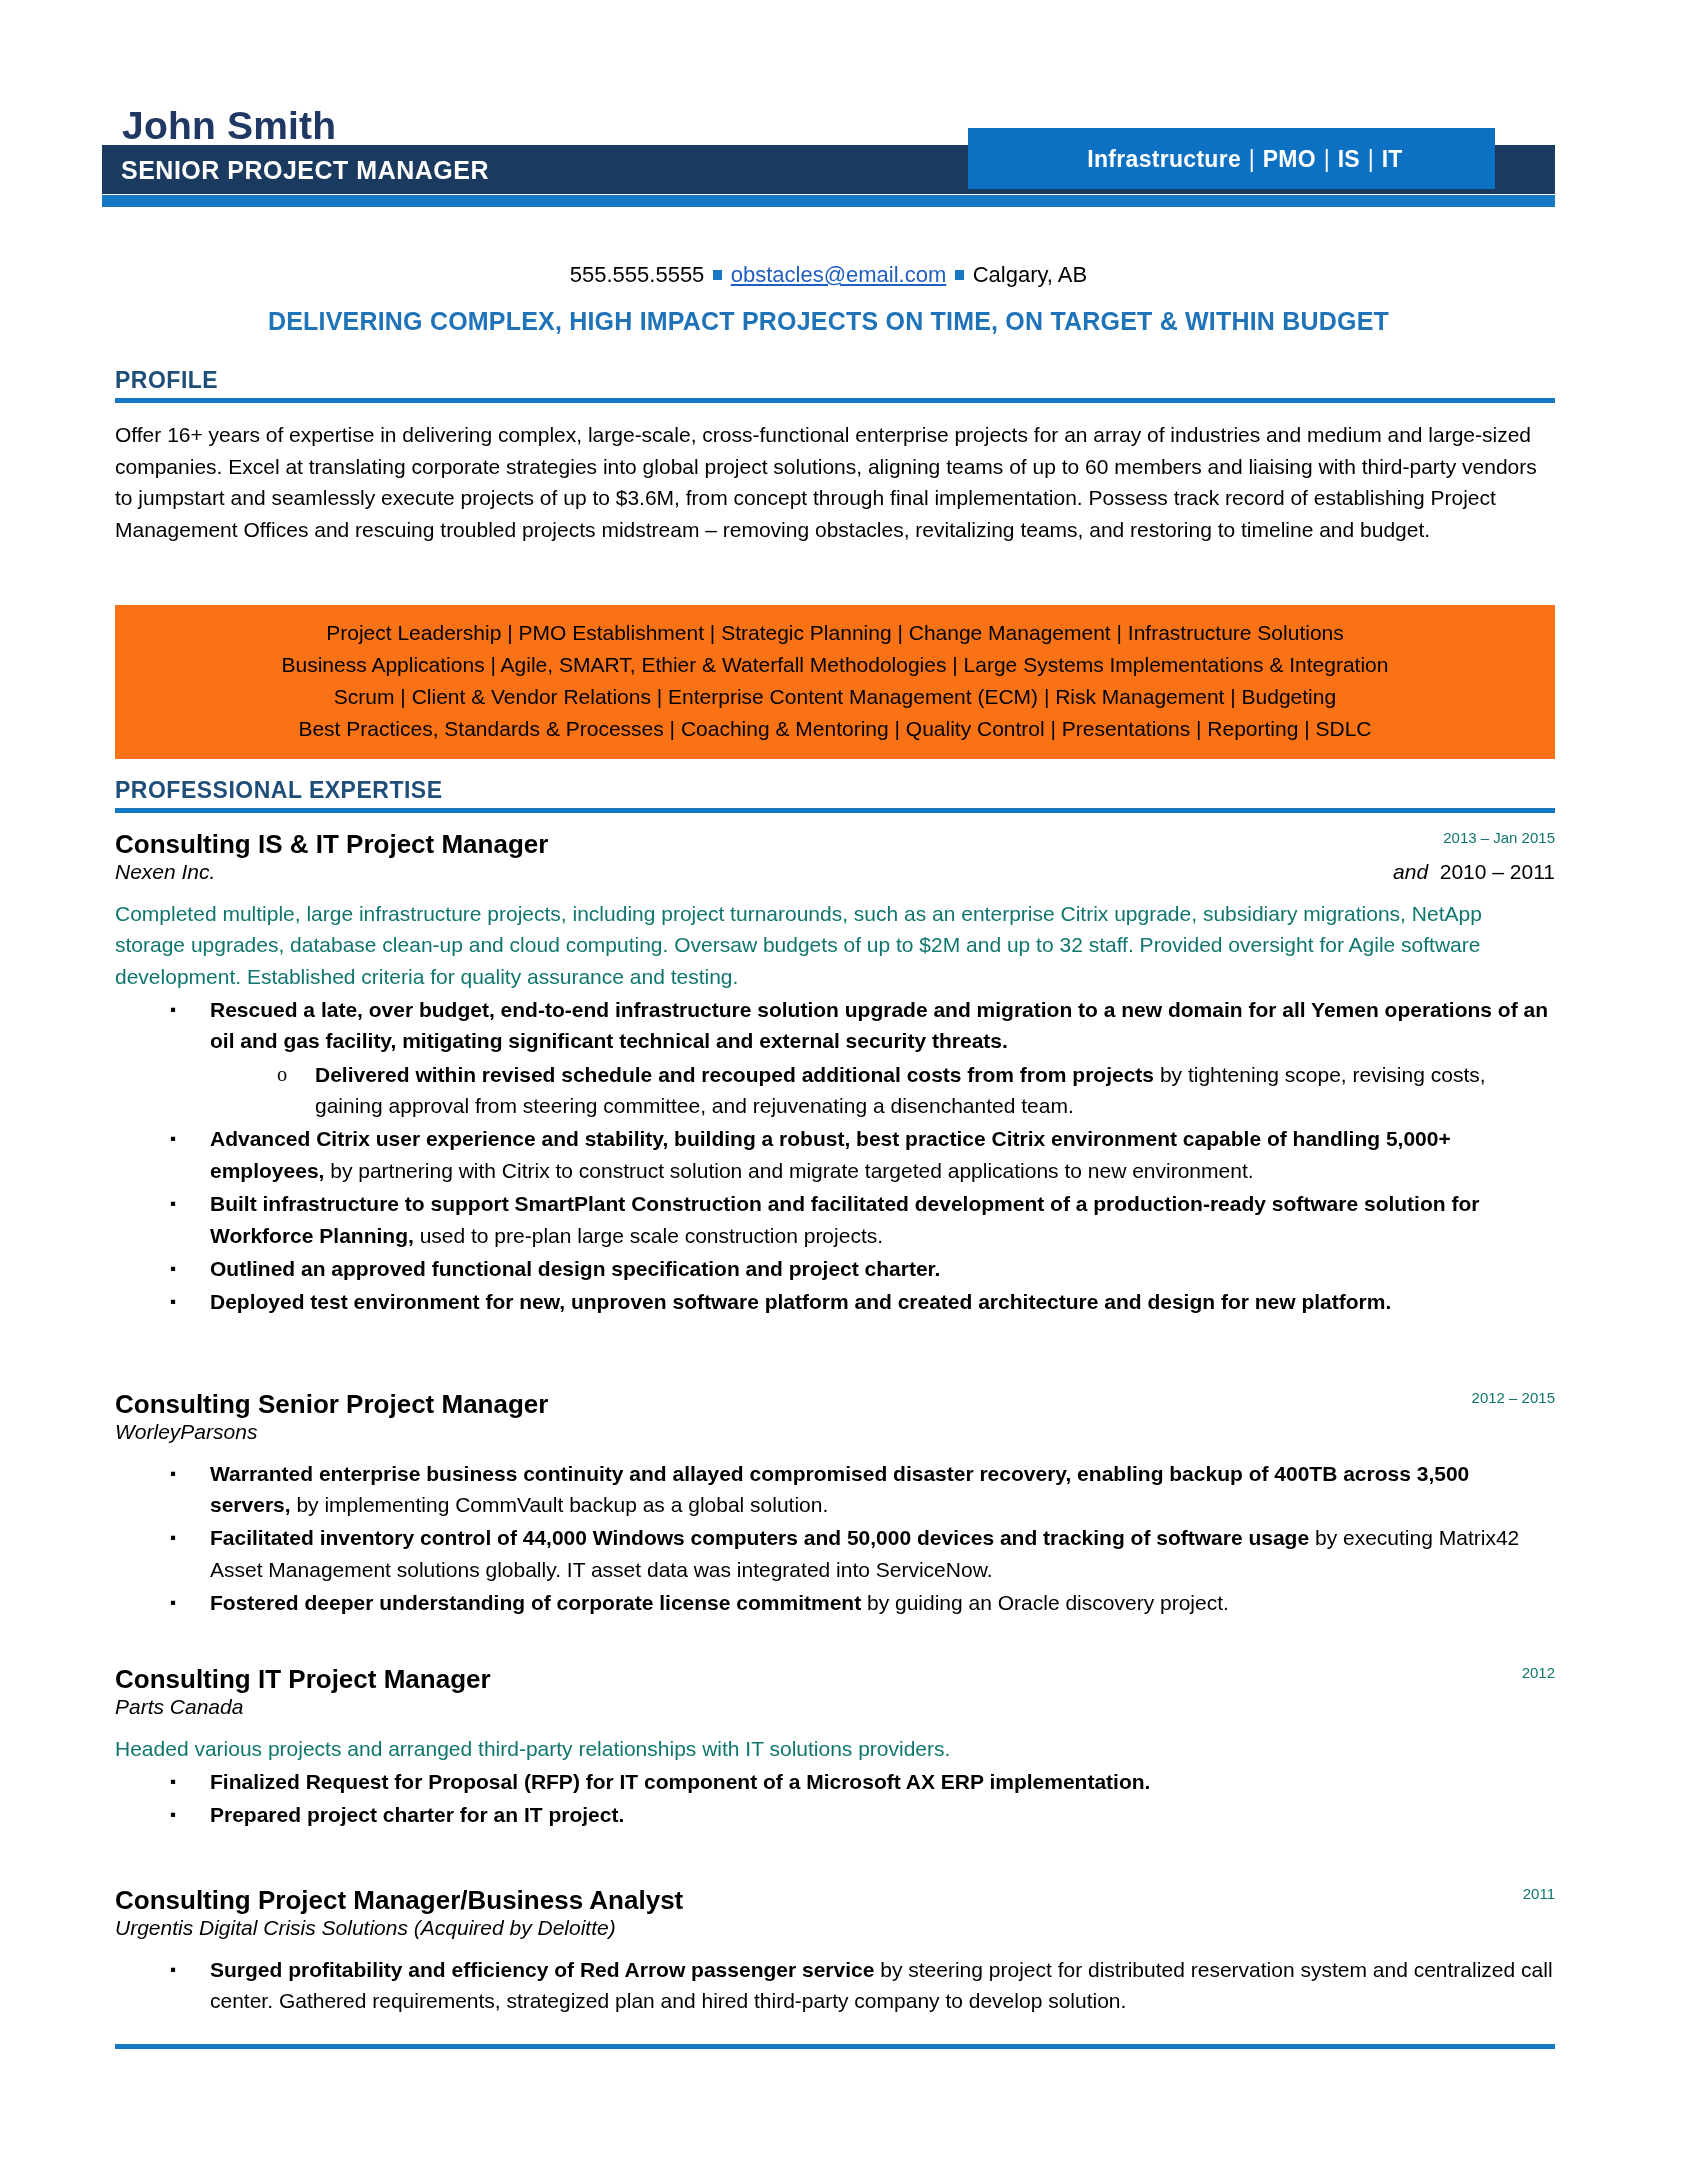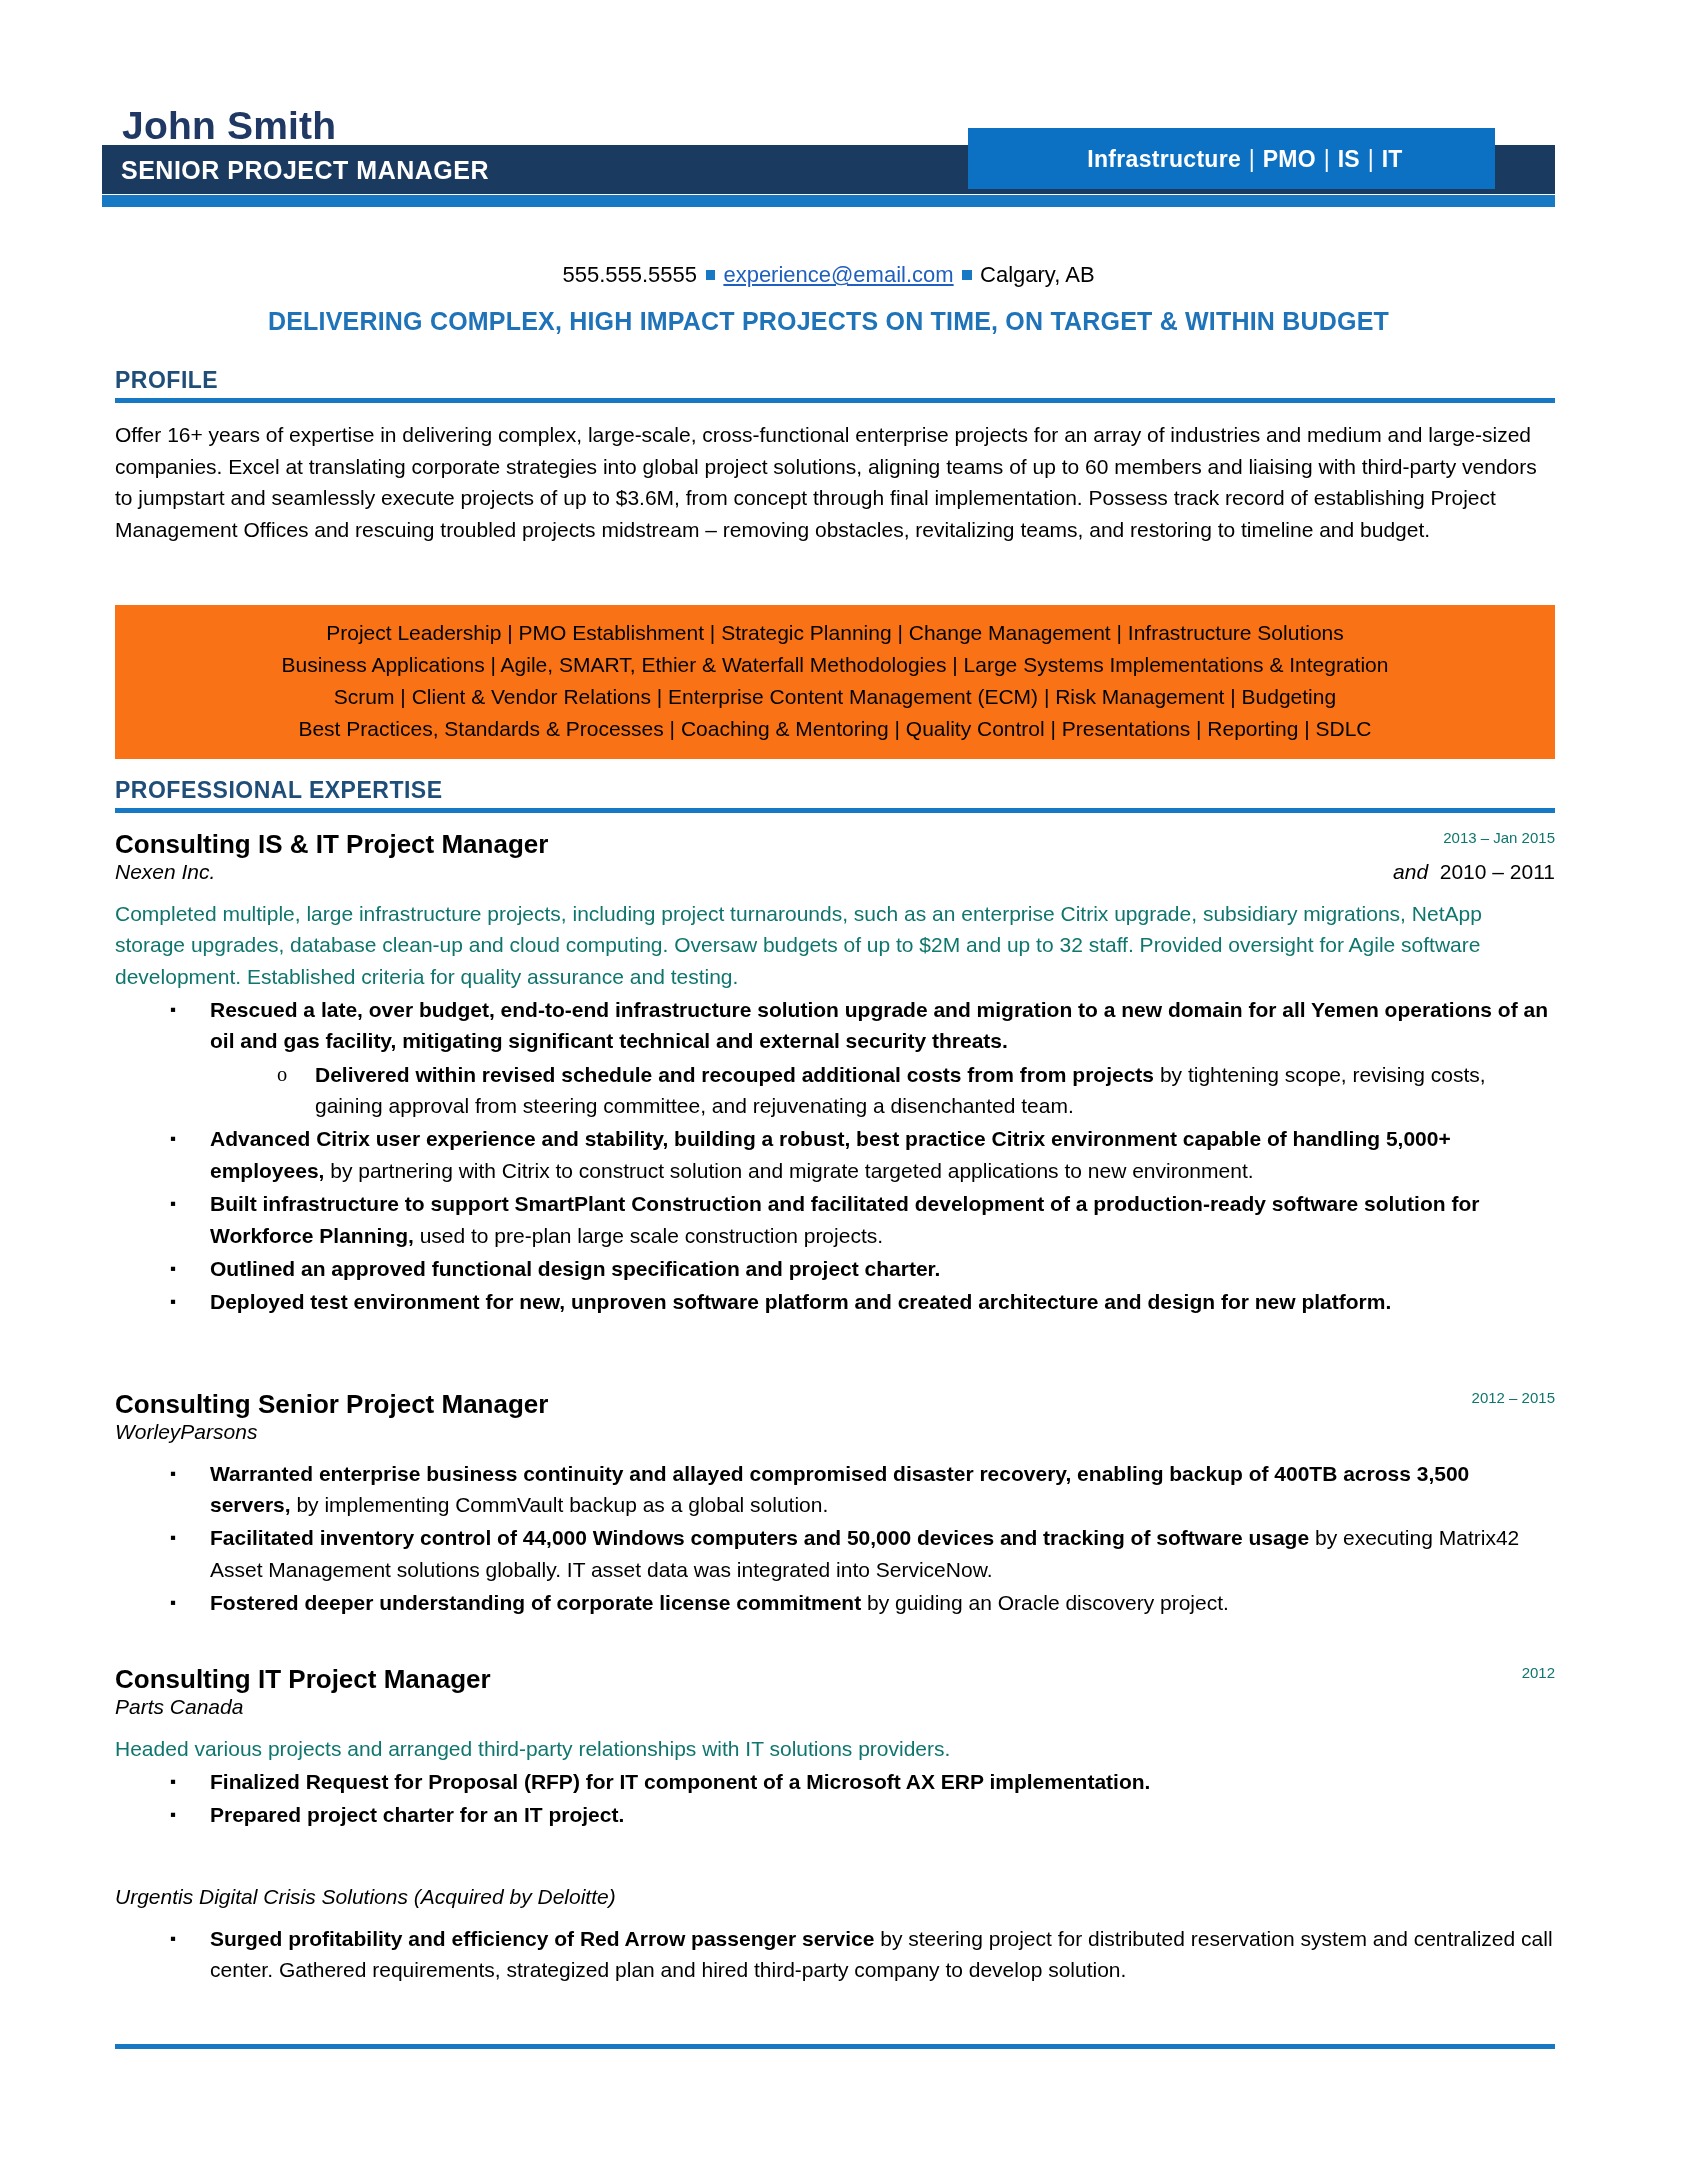--- a/index.html
+++ b/index.html
@@ -284,21 +284,21 @@
     <div class="accent-bar"></div>
 
     <div class="tagbox">
       <div class="tagbox-text">
         <span>Infrastructure</span><span class="sep">|</span><span>PMO</span><span class="sep">|</span><span>IS</span><span class="sep">|</span><span>IT</span>
       </div>
     </div>
   </div>
 
   <div class="contact-line">
-    <span>555.555.5555</span><span class="sq"></span><a href="#">experience@email.com</a><span class="sq"></span><span>Calgary, AB</span>
+    <span>555.555.5555</span><span class="sq"></span><a href="#">obstacles@email.com</a><span class="sq"></span><span>Calgary, AB</span>
   </div>
 
   <div class="tagline">DELIVERING COMPLEX, HIGH IMPACT PROJECTS ON TIME, ON TARGET &amp; WITHIN BUDGET</div>
 
   <div class="section-head" style="top:368px;">
     <div class="sh-label">PROFILE</div>
     <div class="sh-rule"></div>
   </div>
 
   <div class="body-text" style="top:419px;">Offer 16+ years of expertise in delivering complex, large-scale, cross-functional enterprise projects for an array of industries and medium and large-sized companies. Excel at translating corporate strategies into global project solutions, aligning teams of up to 60 members and liaising with third-party vendors to jumpstart and seamlessly execute projects of up to $3.6M, from concept through final implementation. Possess track record of establishing Project Management Offices and rescuing troubled projects midstream – removing obstacles, revitalizing teams, and restoring to timeline and budget.</div>
@@ -360,20 +360,24 @@
     </div>
     <div class="job-summary">Headed various projects and arranged third-party relationships with IT solutions providers.</div>
     <ul class="bullets">
       <li><span class="marker">▪</span><b>Finalized Request for Proposal (RFP) for IT component of a Microsoft AX ERP implementation.</b><span></span></li>
       <li><span class="marker">▪</span><b>Prepared project charter for an IT project.</b><span></span></li>
     </ul>
   </div>
 
   <div class="job" style="top:1885px;">
     <div class="job-row">
+      <div class="job-title">Consulting Project Manager/Business Analyst</div>
+      <div class="job-dates">2011</div>
+    </div>
+    <div class="job-row">
       <div class="job-company">Urgentis Digital Crisis Solutions (Acquired by Deloitte)</div>
     </div>
     <ul class="bullets" style="margin-top:6.8px;">
       <li><span class="marker">▪</span><b>Surged profitability and efficiency of Red Arrow passenger service</b><span> by steering project for distributed reservation system and centralized call center. Gathered requirements, strategized plan and hired third-party company to develop solution.</span></li>
     </ul>
   </div>
 
   <div class="bottom-rule" style="top:2044px;"></div>
 
 </div>

